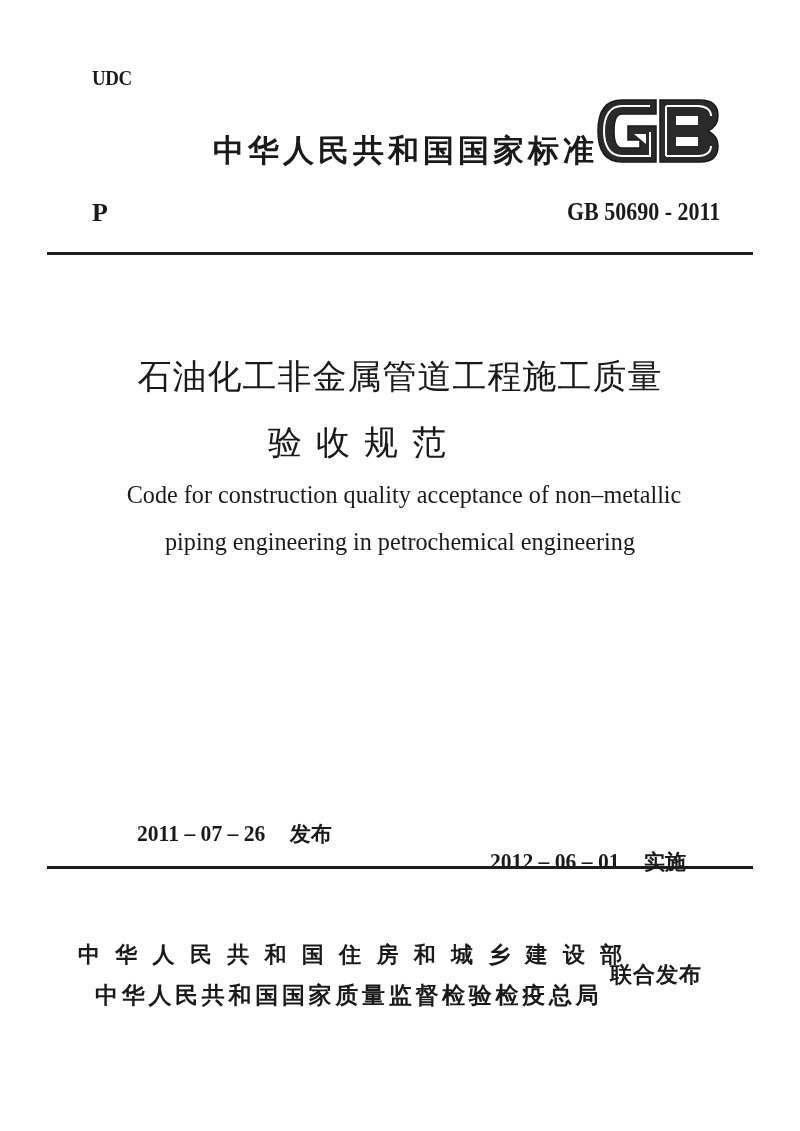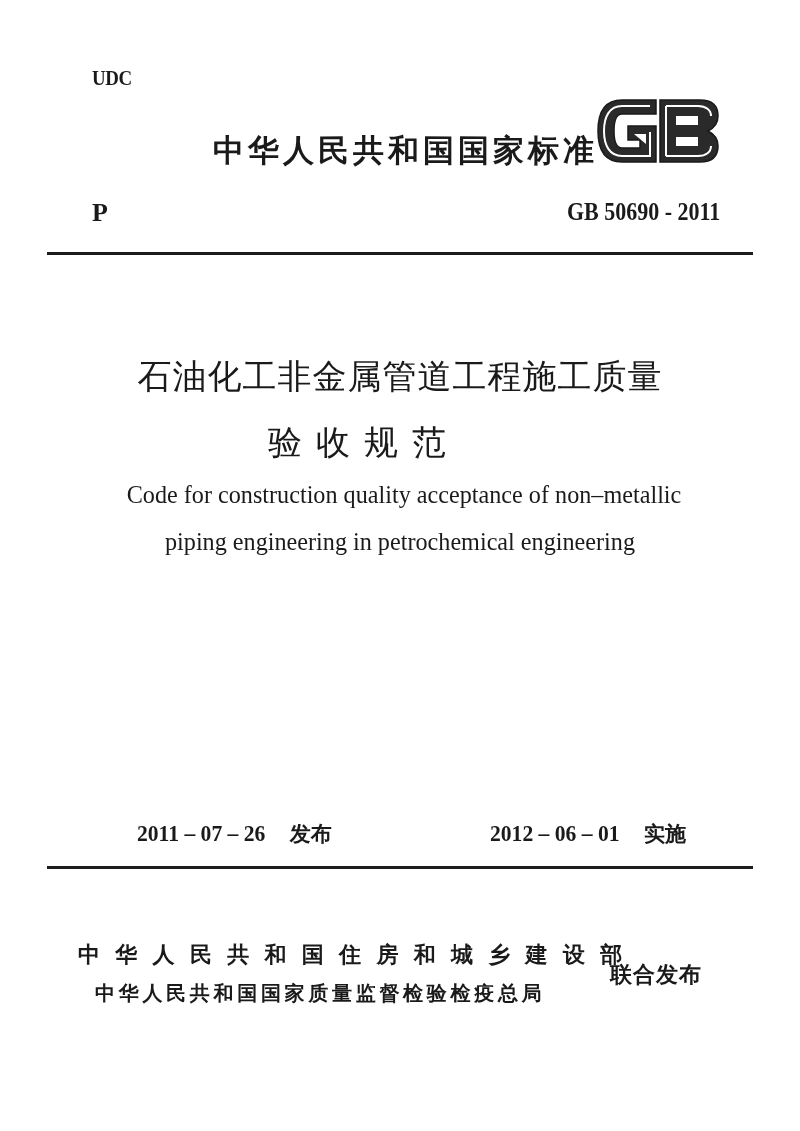--- a/index.html
+++ b/index.html
@@ -24,26 +24,26 @@
     .rule { position: absolute; left: 47px; width: 706px; height: 3px; background: #1c1c1c; }
     #rule-top { top: 252px; }
     #rule-bottom { top: 866px; }
 
     #title-line1 { left: 0; width: 800px; text-align: center; top: 354px; font-family: "DejaVu Serif", "Liberation Serif", serif; font-size: 34px; letter-spacing: 1px; }
     #title-line2 { left: 0; width: 720px; text-align: center; top: 420px; font-family: "DejaVu Serif", "Liberation Serif", serif; font-size: 34px; letter-spacing: 14px; padding-left: 8px; box-sizing: border-box;}
     #en-line1 { left: 0; width: 808px; text-align: center; top: 480px; font-size: 26px; transform: scaleX(0.93); transform-origin: center; }
     #en-line2 { left: 0; width: 800px; text-align: center; top: 527px; font-size: 26px; transform: scaleX(0.93); transform-origin: center; }
 
     #issue-date { left: 92px; top: 820px; font-size: 24px; margin-left: 45px; }
-    #impl-date { left: 490px; top: 820px; font-size: 24px; }
+    #impl-date { left: 490px; top: 848px; font-size: 24px; }
     .date-num { font-family: "Liberation Serif", serif; font-weight: bold; transform: scaleX(0.9); display: inline-block; transform-origin: left; }
     .date-lbl { font-family: "DejaVu Sans", sans-serif; font-weight: bold; font-size: 21px; margin-left: 4px; }
 
     #dept-line1 { left: 78px; top: 940px; font-size: 22px; letter-spacing: 15.3px; }
-    #dept-line2 { left: 95px; top: 980px; font-size: 20px; letter-spacing: 3.7px; text-align: center; }
+    #dept-line2 { left: 95px; top: 980px; font-size: 23px; letter-spacing: 3.7px; text-align: center; }
     #joint-issue { left: 610px; top: 960px; font-size: 22px; letter-spacing: 1px; }
   </style>
 </head>
 <body>
 
 <div class="abs serif-bold" id="udc">UDC</div>
 
 <div class="abs sans-bold" id="national-std">中华人民共和国国家标准</div>
 
 <div class="abs" id="gb-logo">

